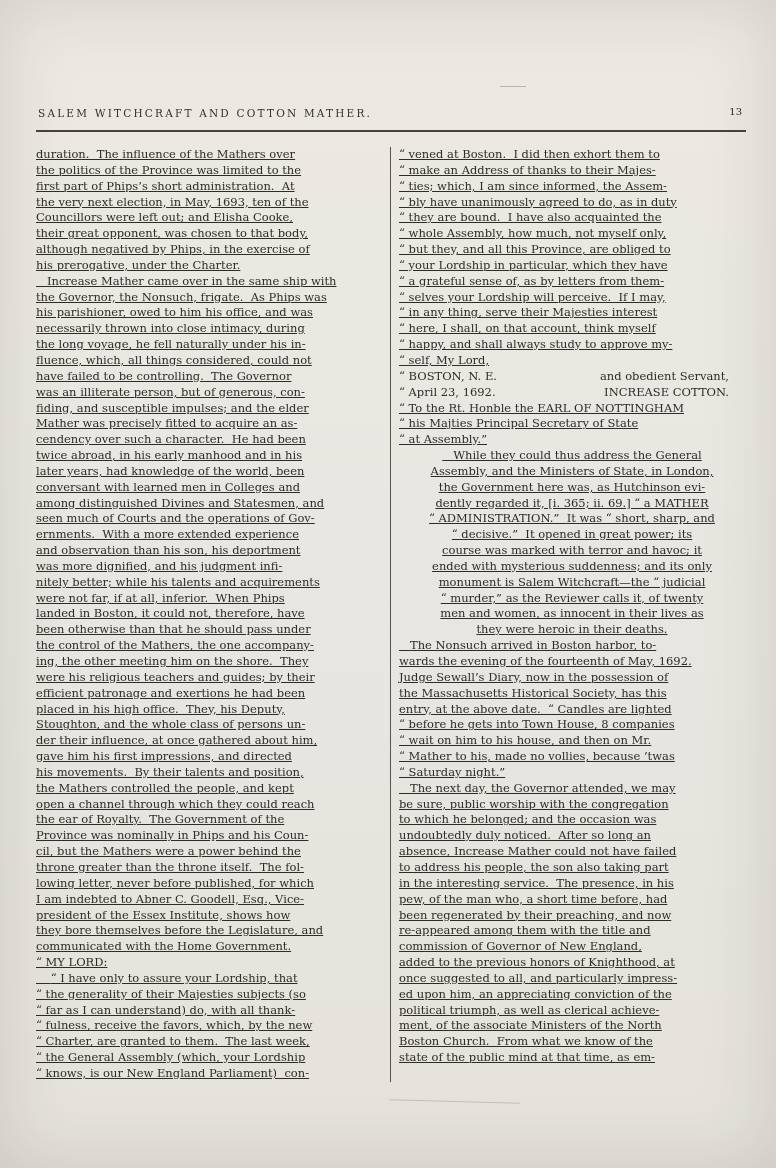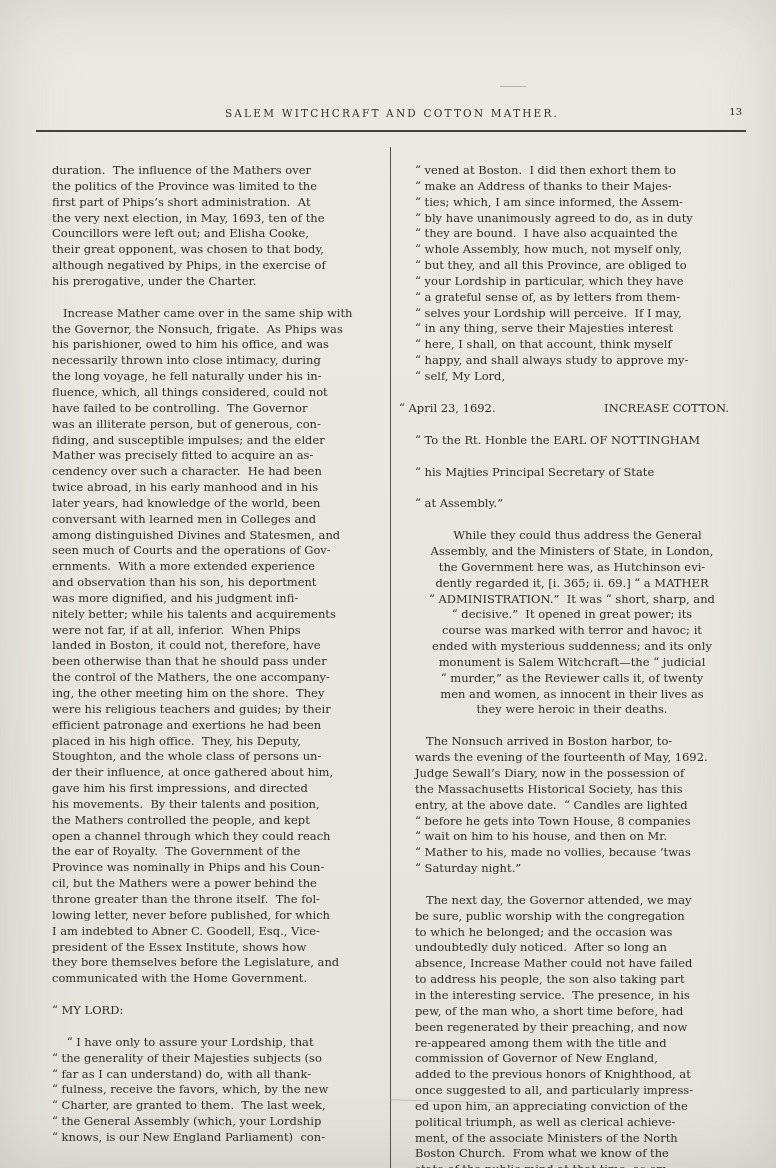--- a/index.html
+++ b/index.html
@@ -21,34 +21,34 @@
   .artifact-top {
     position: absolute; top: 86px; left: 500px; width: 26px; height: 1px;
     background: #8f8b82; opacity: .55;
   }
   .artifact-bottom {
     position: absolute; top: 1101px; left: 390px; width: 130px; height: 1px;
     background: #9a968c; opacity: .45; transform: rotate(1.5deg);
   }
   .header { position: absolute; top: 107px; left: 38px; width: 708px; height: 16px; }
   .title {
-    position: absolute; left: 0; right: 0; text-align: center;
+    position: absolute; left: 0; right: 0; text-align: left;
     font-size: 10.5px; letter-spacing: 2.2px; color: #34322e;
   }
   .pageno { position: absolute; right: 4px; top: -1px; font-size: 10px; }
   .rule { position: absolute; top: 130px; left: 36px; width: 710px; height: 2px; background: #45423d; }
   .columns { position: absolute; top: 147px; left: 36px; width: 710px; display: flex; align-items: stretch; }
   .col {
     width: 346px;
     font-size: 11.5px;
     line-height: 15.85px;
     text-align: left;
   }
   .divider { width: 1px; background: #56534c; margin: 0 8px; }
-  p.block { margin: 16px; white-space: pre-wrap; }
+  p.block { margin: 0; white-space: pre-wrap; text-decoration: underline; }
   .salutation { margin-top: 2px; }
   .closing { margin-left: 62px; }
   .sig-row { display: flex; justify-content: space-between; padding-right: 16px; white-space: pre; }
   .addr-1 { margin-left: 30px; }
   .addr-2 { margin-left: 58px; }
   .para-gap { margin-top: 4px; text-align: center; }
 </style>
 </head>
 <body>
 
@@ -139,20 +139,24 @@
 “ but they, and all this Province, are obliged to
 “ your Lordship in particular, which they have
 “ a grateful sense of, as by letters from them-
 “ selves your Lordship will perceive.  If I may,
 “ in any thing, serve their Majesties interest
 “ here, I shall, on that account, think myself
 “ happy, and shall always study to approve my-
 “ self, My Lord,</p>
 
       <div class="sig-row">
+        <span>“ BOSTON, N. E.</span>
+        <span>and obedient Servant,</span>
+      </div>
+      <div class="sig-row">
         <span>“ April 23, 1692.</span>
         <span>INCREASE COTTON.</span>
       </div>
 
       <p class="block addr-0">“ To the Rt. Honble the EARL OF NOTTINGHAM</p>
       <p class="block addr-1">“ his Majties Principal Secretary of State</p>
       <p class="block addr-2">“ at Assembly.”</p>
 
       <p class="block para-gap">   While they could thus address the General
 Assembly, and the Ministers of State, in London,

